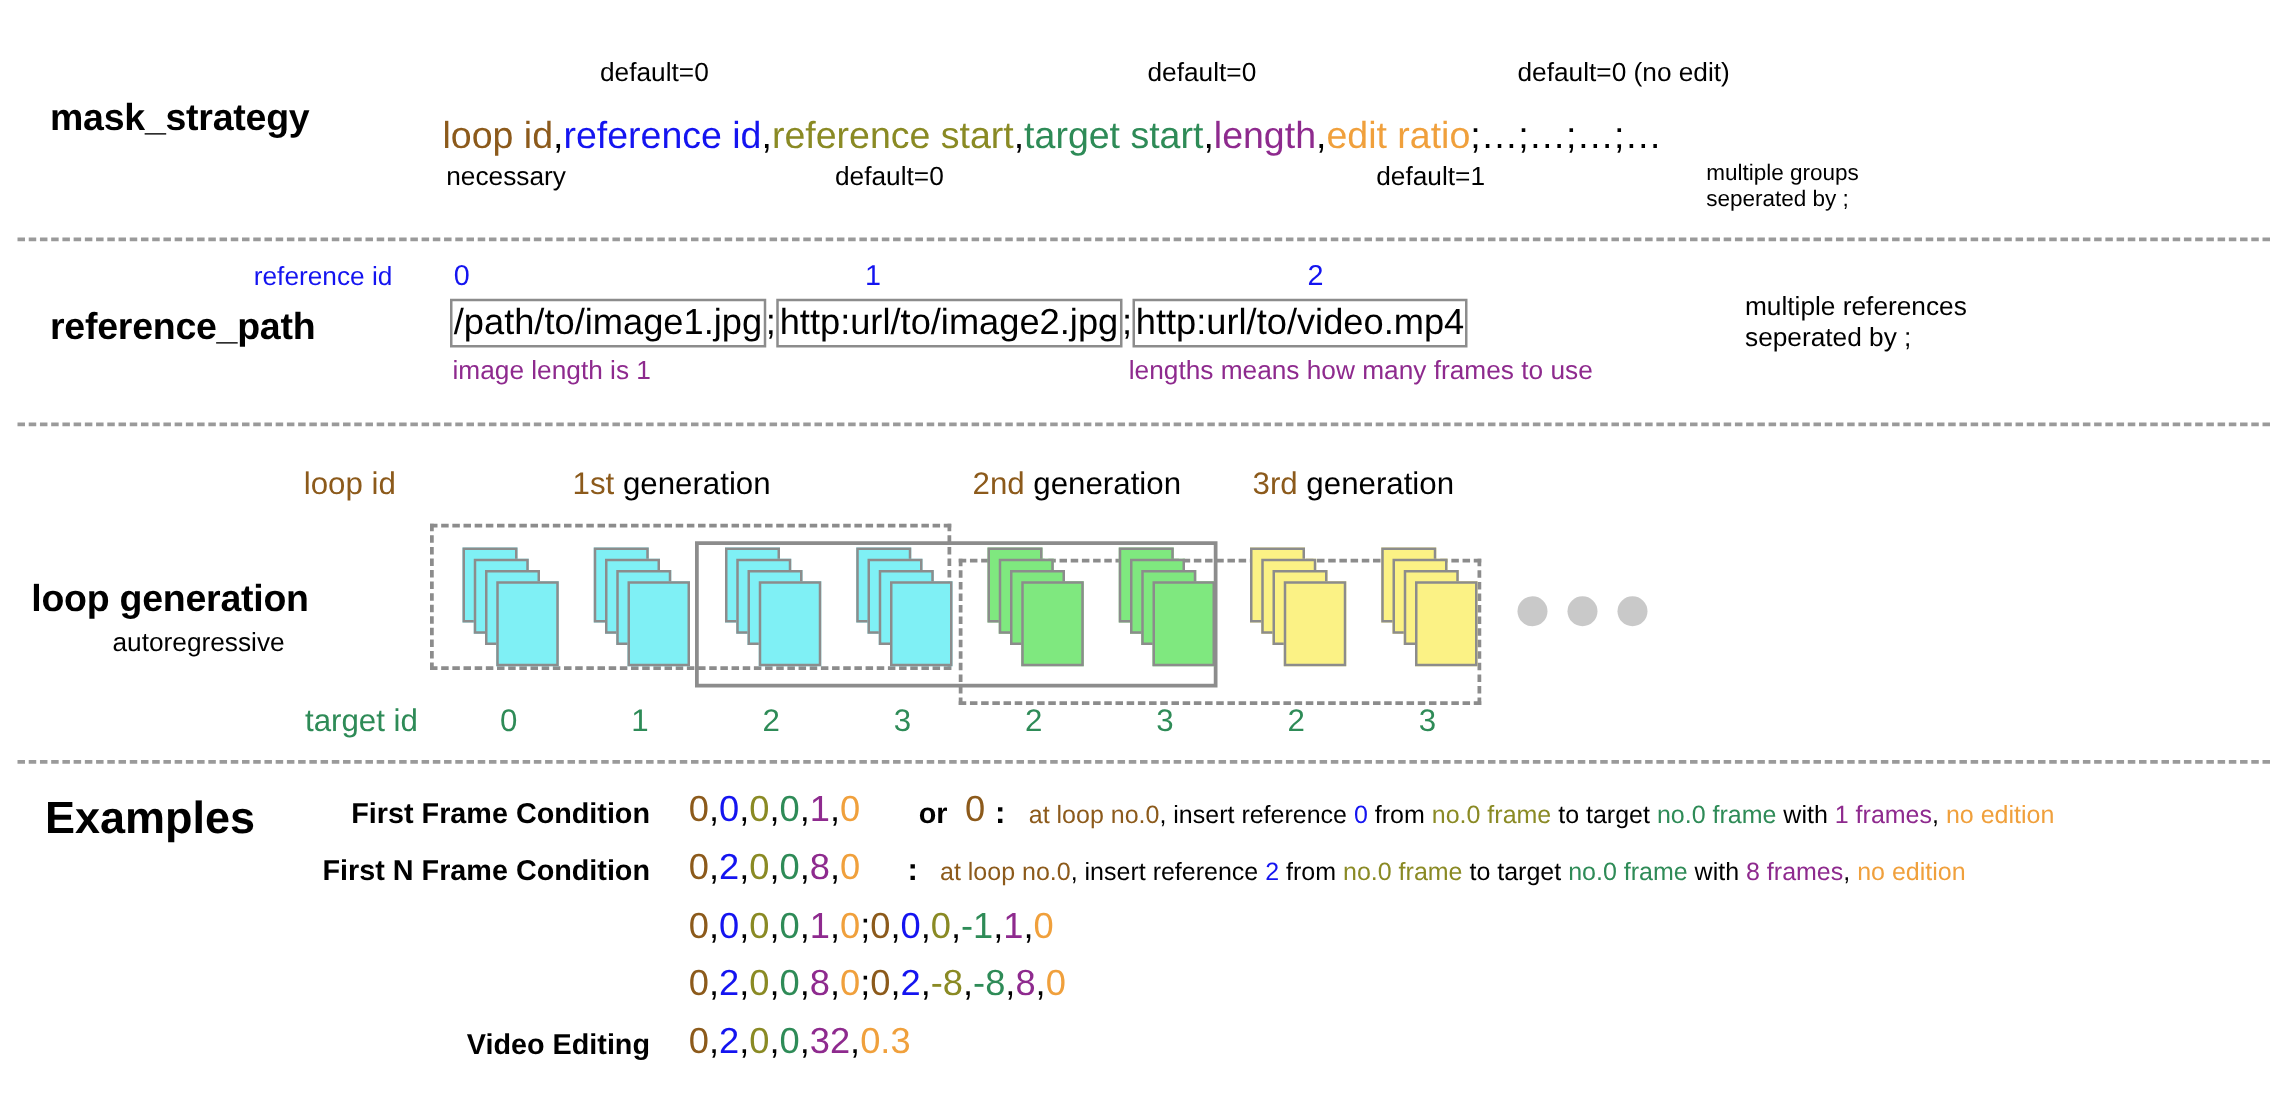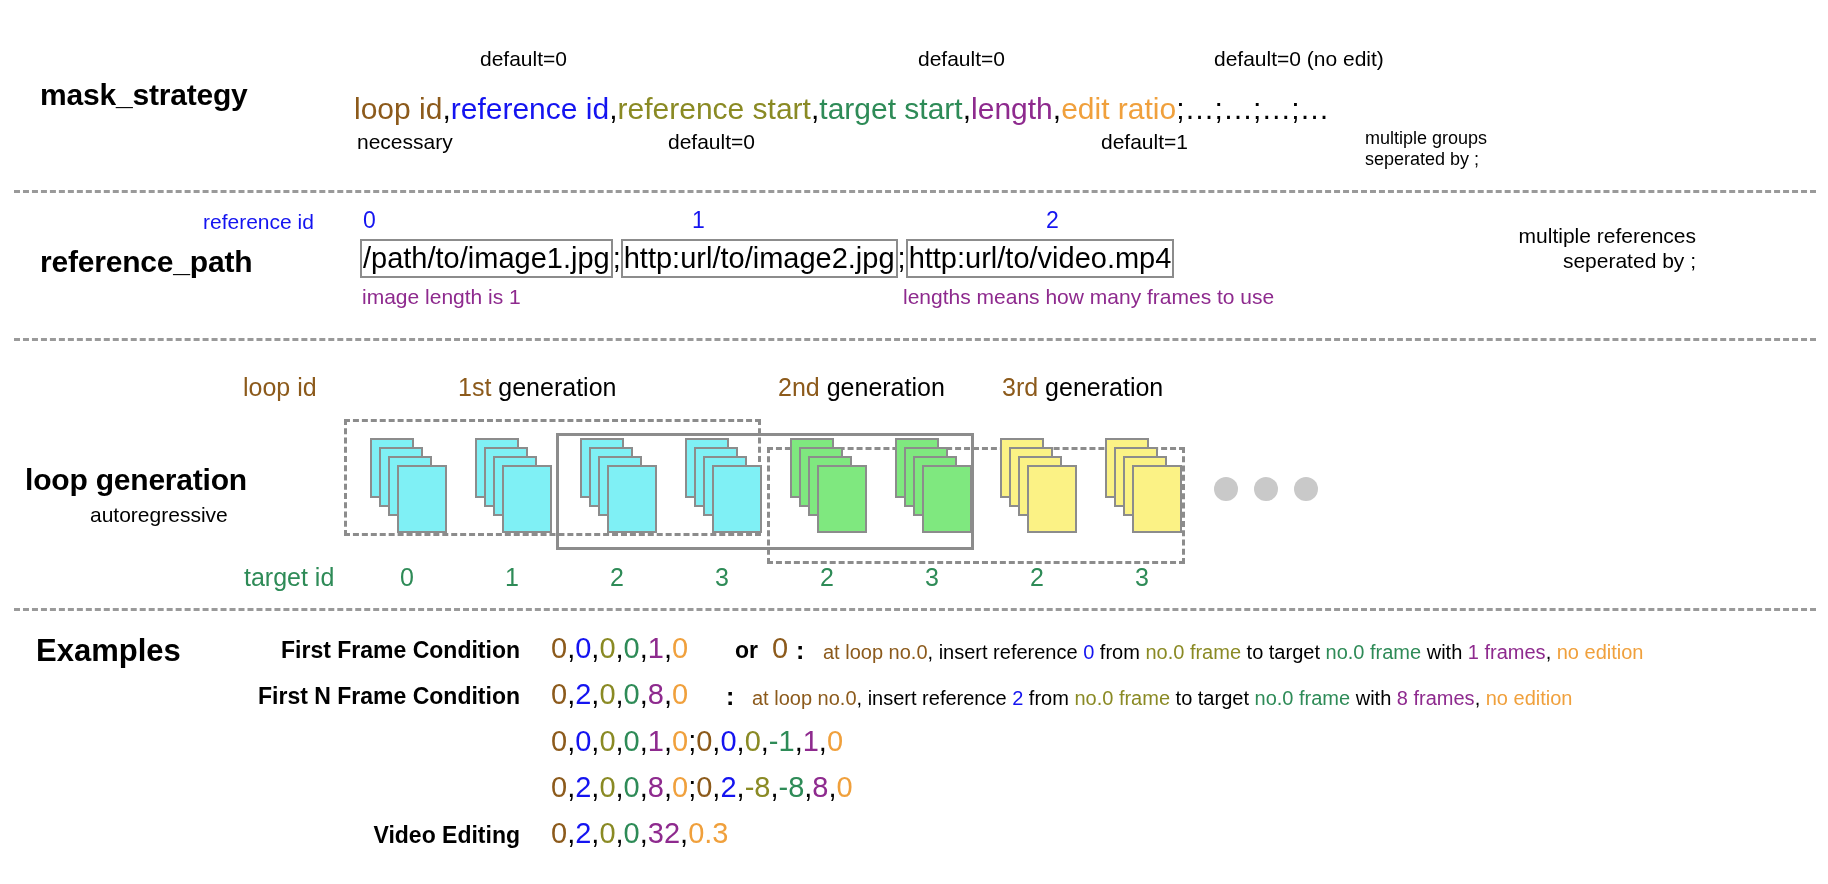--- a/index.html
+++ b/index.html
@@ -83,21 +83,21 @@
   .gbox.dashed{border:3px dashed #8c8c8c;}
   .gbox.solid {border:3px solid #8c8c8c;}
   .gbox.dashdot{border:3px dashed #8c8c8c;}
 
   .dot{
     position:absolute;width:24px;height:24px;border-radius:50%;
     background:#c9c9c9;
   }
 
   
-  .ex-title{font-weight:bold;font-size:31px;}
+  .ex-title{font-weight:bold;font-size:36px;}
   .ex-name{font-weight:bold;font-size:23px;text-align:right;}
   .ex-code{font-size:29px;}
   .ex-desc{font-size:20px;}
   .ex-colon{font-size:25px;font-weight:bold;}
   .ex-or{font-size:23px;font-weight:bold;}
 </style>
 </head>
 <body>
 
 <div class="canvas">
@@ -124,21 +124,21 @@
 
   <div class="abs refid-label c-blue" style="left:203px;top:210px;">reference id</div>
   <div class="abs refnum c-blue" style="left:363px;top:207px;">0</div>
   <div class="abs refnum c-blue" style="left:692px;top:207px;">1</div>
   <div class="abs refnum c-blue" style="left:1046px;top:207px;">2</div>
 
   <div class="abs" style="left:360px;top:239px;">
     <span class="refbox">/path/to/image1.jpg</span><span class="sep">;</span><span class="refbox">http:url/to/image2.jpg</span><span class="sep">;</span><span class="refbox">http:url/to/video.mp4</span>
   </div>
 
-  <div class="abs rp-right" style="left:1396px;top:223px;width:300px;text-align:right;"><span style="white-space:pre-line;">multiple references
+  <div class="abs rp-right" style="left:1396px;top:233px;width:300px;"><span style="white-space:pre-line;">multiple references
 seperated by ;</span></div>
 
   <div class="abs refnote c-purple" style="left:362px;top:285px;">image length is 1</div>
   <div class="abs refnote c-purple" style="left:903px;top:285px;">lengths means how many frames to use</div>
 
   <div class="divider" style="top:338px;"></div>
 
   <div class="abs row-label" style="left:25px;top:463px;">loop generation</div>
   <div class="abs row-sublabel" style="left:90px;top:503px;">autoregressive</div>
 

